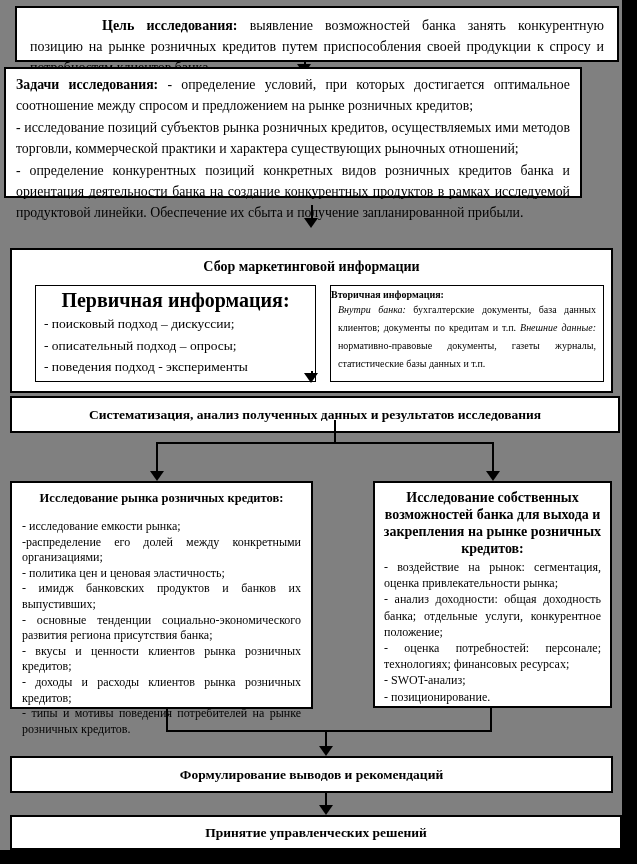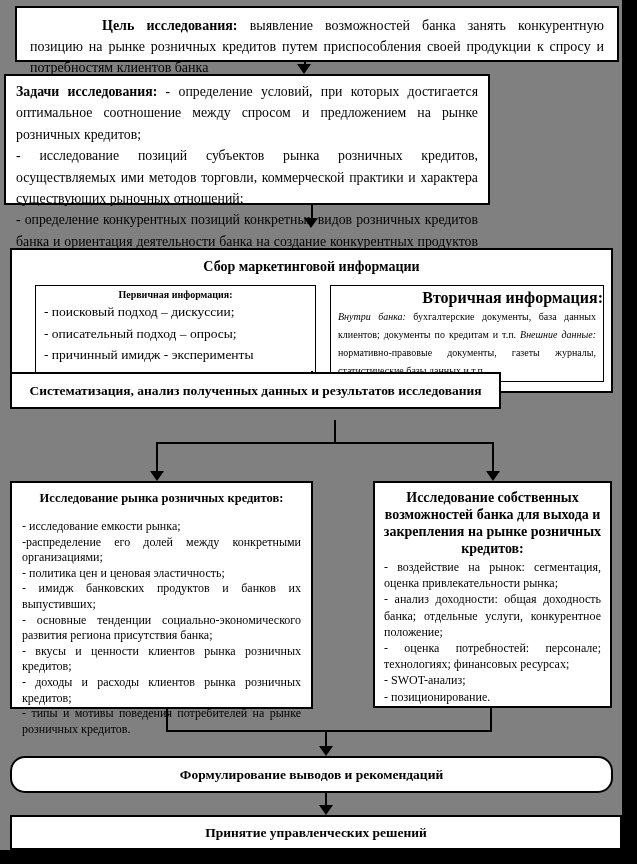--- a/index.html
+++ b/index.html
@@ -30,76 +30,76 @@
   .ah-down{
     position:absolute;width:0;height:0;
     border-left:7px solid transparent;
     border-right:7px solid transparent;
     border-top:10px solid #000;
   }
   p{margin:0;}
   .goal-text{padding:7px 13px 0 13px;font-size:14px;line-height:21px;text-align:justify;text-indent:72px;}
   .tasks-text{padding:5px 10px;font-size:13.8px;line-height:21.4px;text-align:justify;}
   .collect-title{margin-top:9px;text-align:center;font-weight:bold;font-size:14px;}
-  .prim-title{margin:3px 0 1px 0;text-align:center;font-weight:bold;font-size:10px;}
+  .prim-title{margin:3px 0 1px 0;text-align:center;font-weight:bold;font-size:20px;}
   .prim-items{padding:0 8px;font-size:13.5px;line-height:21.5px;text-align:left;}
-  .sec-title{margin:3px 0 1px 0;text-align:right;font-weight:bold;font-size:16px;}
+  .sec-title{margin:3px 0 1px 0;text-align:left;font-weight:bold;font-size:10px;}
   .sec-text{padding:0 7px;font-size:10px;line-height:18px;text-align:justify;}
   .center-bold{display:flex;align-items:center;justify-content:center;font-weight:bold;font-size:13.5px;text-align:center;}
   .market-title{padding:7px 8px 0 8px;text-align:center;font-weight:bold;font-size:12.5px;line-height:16px;}
   .market-items{padding:13px 10px 0 10px;font-size:12px;line-height:15.6px;text-align:justify;}
   .own-title{padding:6px 8px 0 8px;text-align:center;font-weight:bold;font-size:14px;line-height:17px;}
   .own-items{padding:2px 9px 0 9px;font-size:12px;line-height:16.2px;text-align:justify;}
 </style>
 </head>
 <body>
 
 <div class="stage">
 
   <div class="box" style="left:15px;top:6px;width:604px;height:56px;">
     <p class="goal-text"><b>Цель исследования:</b> <span>выявление возможностей банка занять конкурентную позицию на рынке розничных кредитов путем приспособления своей продукции к спросу и потребностям клиентов банка</span></p>
   </div>
 
   <div class="vline" style="left:304px;top:61px;height:5px;"></div>
   <div class="ah-down" style="left:297px;top:64px;"></div>
 
-  <div class="box" style="left:4px;top:74px;width:486px;height:131px;">
+  <div class="box" style="left:4px;top:67px;width:578px;height:131px;">
     <div class="tasks-text">
       <p><b>Задачи исследования:</b> <span>- определение условий, при которых достигается оптимальное соотношение между спросом и предложением на рынке розничных кредитов;</span></p>
       <p>- исследование позиций субъектов рынка розничных кредитов, осуществляемых ими методов торговли, коммерческой практики и характера существующих рыночных отношений;</p>
       <p>- определение конкурентных позиций конкретных видов розничных кредитов банка и ориентация деятельности банка на создание конкурентных продуктов в рамках исследуемой продуктовой линейки. Обеспечение их сбыта и получение запланированной прибыли.</p>
     </div>
   </div>
 
   <div class="vline" style="left:311px;top:205px;height:15px;"></div>
   <div class="ah-down" style="left:304px;top:218px;"></div>
 
   <div class="box" style="left:10px;top:228px;width:603px;height:145px;margin-top:20px;">
     <p class="collect-title">Сбор маркетинговой информации</p>
     <div class="subbox" style="left:23px;top:35px;width:281px;height:97px;">
       <p class="prim-title">Первичная информация:</p>
       <div class="prim-items">
         <p>- поисковый подход – дискуссии;</p>
         <p>- описательный подход – опросы;</p>
-        <p>- причинный имидж - эксперименты</p>
+        <p>- поведения подход - эксперименты</p>
       </div>
     </div>
     <div class="subbox" style="left:318px;top:35px;width:274px;height:97px;">
       <p class="sec-title">Вторичная информация:</p>
       <div class="sec-text">
         <span><i>Внутри банка:</i> <span>бухгалтерские документы, база данных клиентов; документы по кредитам и т.п.</span></span>
         <span><i>Внешние данные:</i> <span>нормативно-правовые документы, газеты журналы, статистические базы данных и т.п.</span></span>
       </div>
     </div>
   </div>
 
   <div class="vline" style="left:311px;top:371px;height:4px;"></div>
   <div class="ah-down" style="left:304px;top:373px;"></div>
 
-  <div class="box center-bold" style="left:10px;top:372px;width:491px;height:37px;">
+  <div class="box center-bold" style="left:10px;top:396px;width:610px;height:37px;">
     <span>Систематизация, анализ полученных данных и результатов исследования</span>
   </div>
 
   <div class="vline" style="left:334px;top:420px;height:24px;"></div>
   <div class="hline" style="left:156px;top:442px;width:338px;"></div>
   <div class="vline" style="left:156px;top:442px;height:30px;"></div>
   <div class="ah-down" style="left:150px;top:471px;"></div>
   <div class="vline" style="left:492px;top:442px;height:30px;"></div>
   <div class="ah-down" style="left:486px;top:471px;"></div>
 
@@ -127,21 +127,21 @@
       <p>- позиционирование.</p>
     </div>
   </div>
 
   <div class="vline" style="left:166px;top:709px;height:23px;"></div>
   <div class="vline" style="left:490px;top:708px;height:24px;"></div>
   <div class="hline" style="left:166px;top:730px;width:326px;"></div>
   <div class="vline" style="left:325px;top:730px;height:18px;"></div>
   <div class="ah-down" style="left:319px;top:746px;"></div>
 
-  <div class="box center-bold" style="left:10px;top:756px;width:603px;height:37px;border-radius:15px;">
+  <div class="box center-bold" style="left:10px;top:756px;width:603px;height:37px;">
     <span>Формулирование выводов и рекомендаций</span>
   </div>
 
   <div class="vline" style="left:325px;top:793px;height:14px;"></div>
   <div class="ah-down" style="left:319px;top:805px;"></div>
 
   <div class="box center-bold" style="left:10px;top:815px;width:612px;height:35px;">
     <span>Принятие управленческих решений</span>
   </div>
 

